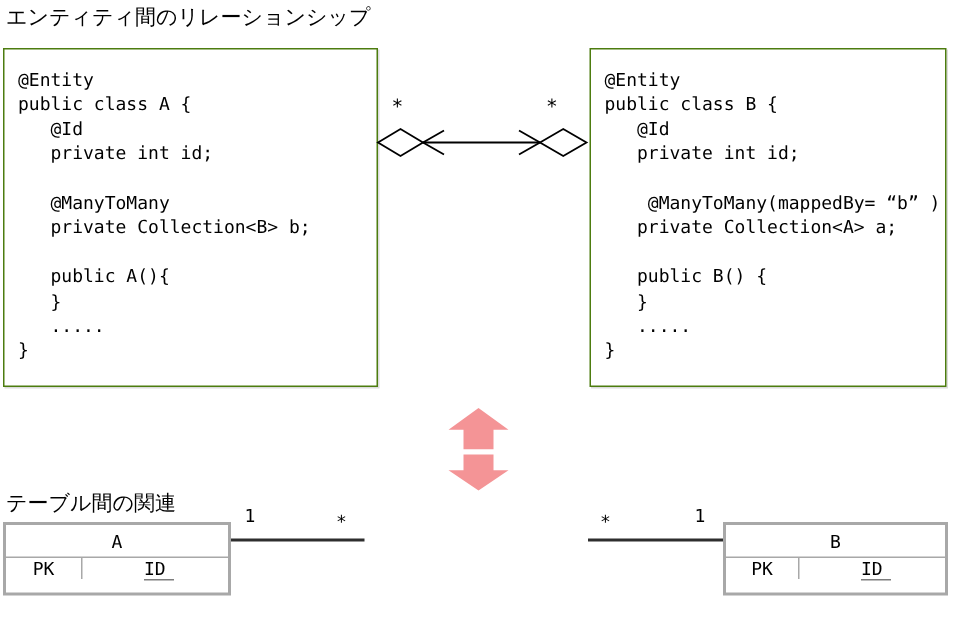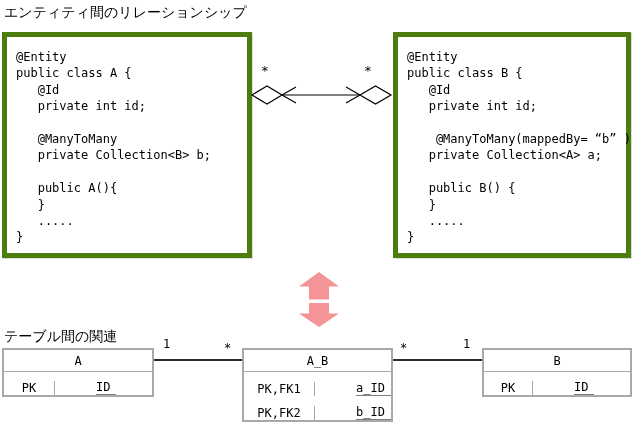--- a/index.html
+++ b/index.html
@@ -1,40 +1,40 @@
 <!DOCTYPE html>
 <html><head>
 <meta charset="utf-8">
 <style>
   html,body{margin:0;padding:0;background:#fff;}
   .canvas{position:relative;width:636px;height:427px;background:#ffffff;overflow:hidden;
           font-family:"DejaVu Sans","Liberation Sans",sans-serif;color:#000;}
   .sec-title{position:absolute;font-size:14px;line-height:16px;color:#000;white-space:nowrap;}
   .t1{left:4px;top:4px;}
   .t2{left:4px;top:328px;}
-  .codebox{position:absolute;top:32px;height:226px;background:#fff;border:5px solid #4d7c0f;
+  .codebox{position:absolute;top:32px;height:226px;background:#fff;border:1px solid #4d7c0f;
            box-shadow:1px 1px 0 #dcdcdc;box-sizing:border-box;}
   .box-a{left:2px;width:250px;}
   .box-b{left:393px;width:238px;}
   .codebox pre{margin:0;padding:12px 0 0 9px;font-family:"DejaVu Sans Mono","Liberation Mono",monospace;
                font-size:12px;line-height:16.4px;color:#000;white-space:pre;}
   .overlay{position:absolute;left:0;top:0;width:636px;height:427px;pointer-events:none;}
   .assoc{stroke:#000;stroke-width:1.2;fill:none;}
   .diamond{fill:#ffffff;stroke:#000;stroke-width:1.2;}
   .arrowhead{fill:none;stroke:#000;stroke-width:1.2;}
   .relline{stroke:#2e2e2e;stroke-width:2;fill:none;}
   .card{font-family:"DejaVu Sans Mono","Liberation Mono",monospace;font-size:12px;fill:#000;}
   .mult{font-family:"DejaVu Sans Mono","Liberation Mono",monospace;font-size:13px;fill:#000;}
   .etable{position:absolute;top:348px;background:#fff;border:2px solid #a8a8a8;box-sizing:border-box;
           font-family:"DejaVu Sans Mono","Liberation Mono",monospace;font-size:12px;color:#000;
           display:flex;flex-direction:column;}
   .thead{height:21px;min-height:21px;border-bottom:1px solid #a8a8a8;display:flex;
          align-items:center;justify-content:center;}
   .tbody{flex:1;display:flex;flex-direction:column;}
-  .trow{flex:1;display:flex;align-items:flex-end;}
+  .trow{flex:1;display:flex;align-items:flex-start;}
   .tkey{border-right:1px solid #a8a8a8;display:flex;align-items:center;justify-content:center;}
   .tcol{display:flex;align-items:center;padding-left:9px;}
   .tbl-a{left:2px;width:152px;height:49px;}
   .tbl-a .tkey{width:50px;min-width:50px;}
   .tbl-ab{left:242px;width:151px;height:74px;}
   .tbl-ab .tkey{width:70px;min-width:70px;}
   .tbl-b{left:482px;width:150px;height:49px;}
   .tbl-b .tkey{width:48px;min-width:48px;}
   .u{border-bottom:1px solid #7d7d7d;padding-right:6px;line-height:14px;margin-left:32px;}
 </style>
@@ -104,37 +104,20 @@
     <div class="tbody">
       <div class="trow">
         <div class="tkey">PK</div>
         <div class="tcol">
           <span class="u">ID</span>
         </div>
       </div>
     </div>
   </div>
 
-  <div class="etable tbl-ab">
-    <div class="thead">A_B</div>
-    <div class="tbody">
-      <div class="trow">
-        <div class="tkey">PK,FK1</div>
-        <div class="tcol">
-          <span class="u">a_ID</span>
-        </div>
-      </div>
-      <div class="trow">
-        <div class="tkey" style="border-top:0;">PK,FK2</div>
-        <div class="tcol">
-          <span class="u">b_ID</span>
-        </div>
-      </div>
-    </div>
-  </div>
 
   <div class="etable tbl-b">
     <div class="thead">B</div>
     <div class="tbody">
       <div class="trow">
         <div class="tkey">PK</div>
         <div class="tcol">
           <span class="u">ID</span>
         </div>
       </div>

